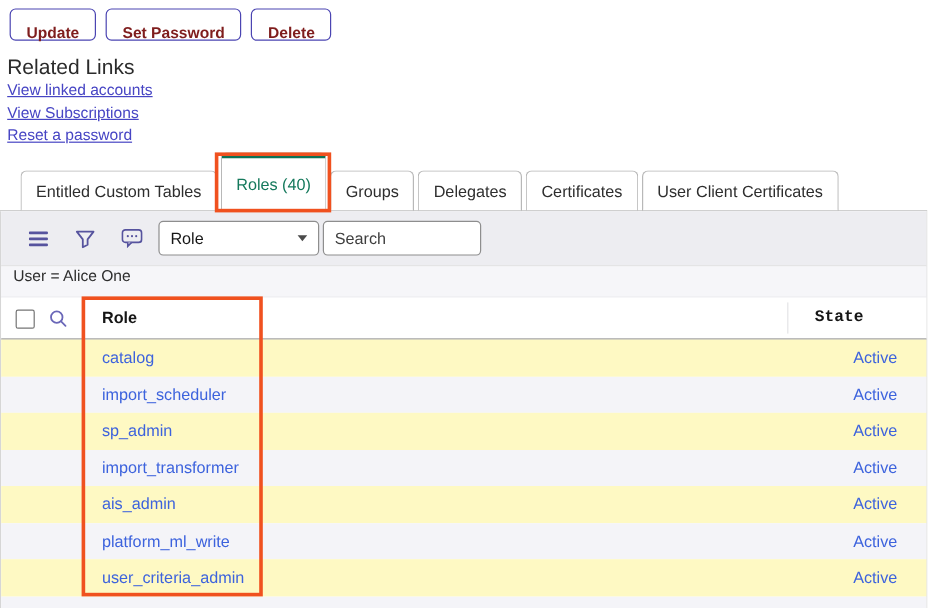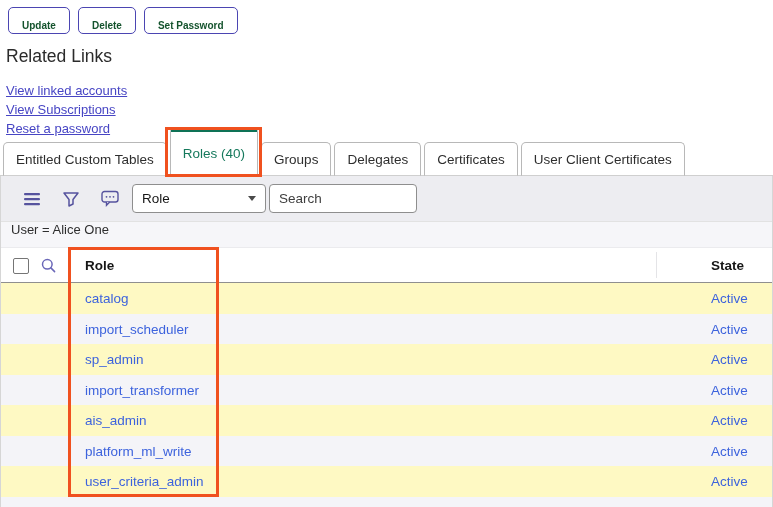--- a/index.html
+++ b/index.html
@@ -5,35 +5,35 @@
   * { margin:0; padding:0; }
   html,body { background:#ffffff; }
   .screen {
     position:relative; width:773px; height:507px; overflow:hidden;
     font-family:"Liberation Sans", sans-serif; background:#fff;
   }
 
   
   .actions-row { position:absolute; top:7px; left:8px; display:flex; gap:8px; }
   .btn {
-    background:#fff; border:1.5px solid #4B45B2; color:#14532d;
-    font-family:inherit; font-weight:bold; font-size:10px;
+    background:#fff; border:1.5px solid #4B45B2; color:#7f1d1d;
+    font-family:inherit; font-weight:bold; font-size:13px;
     height:27px; padding:12px 13px; border-radius:5px; cursor:pointer; white-space:nowrap;
   }
 
   
   .related { position:absolute; top:46px; left:6px; }
-  .related-title { font-size:17.5px; color:#2B2B2B; font-weight:400; margin-bottom:16px; }
+  .related-title { font-size:17.5px; color:#2B2B2B; font-weight:400; margin-bottom:0; }
   .rlink { display:block; width:max-content; color:#4745C4; font-size:13px;
            text-decoration:underline; margin-bottom:4px; cursor:pointer; }
 
   
   .tabbar {
     position:absolute; top:139px; left:0; width:773px; height:37px;
-    display:flex; align-items:flex-end; gap:3px; padding-left:3px;
+    display:flex; align-items:flex-end; gap:3px; padding-left:17px;
     box-sizing:border-box; border-bottom:1px solid #CFCFCF;
   }
   .tab {
     box-sizing:border-box; height:34px; margin-bottom:-1px; background:#fff;
     border:1px solid #B8B8B8; border-bottom:1px solid #CFCFCF;
     border-radius:5px 5px 0 0; display:flex; align-items:center;
     padding:0 12px; font-size:13.5px; color:#2E2E2E; cursor:pointer;
     position:relative; white-space:nowrap; z-index:1;
   }
   .tab.active {
@@ -61,41 +61,41 @@
   .mr21 { margin-right:21px; } .mr13 { margin-right:13px; }
   .select-box {
     width:134px; height:29px; background:#fff; border:1px solid #8E8E8E;
     border-radius:4px; display:flex; align-items:center; justify-content:space-between;
     padding:0 9px; box-sizing:border-box; font-size:13.5px; color:#161616;
     cursor:pointer; margin-right:3px;
   }
   .caret { width:0; height:0; border-left:4px solid transparent;
            border-right:4px solid transparent; border-top:5px solid #4A4A4A; }
   .search-input {
-    width:148px; height:29px; border:1px solid #8E8E8E; border-radius:4px;
+    width:132px; height:29px; border:1px solid #8E8E8E; border-radius:4px;
     padding:0 9px; font-size:13.5px; font-family:inherit; color:#161616;
     box-sizing:border-box; background:#fff; outline:none;
   }
   .search-input::placeholder { color:#3E3E3E; opacity:1; }
 
   .breadcrumb-row {
     flex:0 0 26px; background:#F6F6F9; border-bottom:1px solid #EBEBEE;
     display:flex; align-items:flex-start; padding-left:10px; box-sizing:border-box;
     font-size:13px; color:#2E2E2E;
   }
 
   .table-header { flex:0 0 35px; background:#fff; border-bottom:1px solid #8F8F8F;
                   position:relative; box-sizing:border-box; }
   .th-checkbox { position:absolute; left:12px; top:10px; width:14px; height:14px;
                  border:1px solid #757575; border-radius:2px; background:#fff; cursor:pointer; }
   .th-search { position:absolute; left:40px; top:10px; cursor:pointer; line-height:0; }
   .col-header { position:absolute; top:50%; transform:translateY(-50%);
                 font-weight:bold; font-size:13.5px; color:#161616; cursor:pointer; }
   .col-role   { left:84px; }
-  .col-state  { left:710px; }
+  .col-state  { left:678px;font-family:Liberation Mono, monospace; }
   .header-divider { position:absolute; left:655px; top:4px; bottom:4px; width:1px;
                     background:#E4E4E7; }
 
   .row { flex:0 0 30.5px; position:relative; background:#fef9c3; }
   .row.striped { background:#F4F4F8; }
   .cell-link { position:absolute; top:50%; transform:translateY(-50%);
                font-size:13.5px; color:#3D63DD; text-decoration:none; cursor:pointer; }
   .role-cell  { left:84px; }
   .state-cell { left:710px; }
   .bottom-strip { flex:1; background:#F4F4F8; }
@@ -105,22 +105,22 @@
     border:3px solid #F0511F; box-sizing:border-box; pointer-events:none; z-index:4;
   }
 </style>
 </head>
 <body>
 
 <div class="screen">
 
   <div class="actions-row">
     <button class="btn">Update</button>
+    <button class="btn">Set Password</button>
     <button class="btn">Delete</button>
-    <button class="btn">Set Password</button>
   </div>
 
   <div class="related">
     <div class="related-title">Related Links</div>
     <a class="rlink">View linked accounts</a>
     <a class="rlink">View Subscriptions</a>
     <a class="rlink">Reset a password</a>
   </div>
 
   <div class="tabbar">

